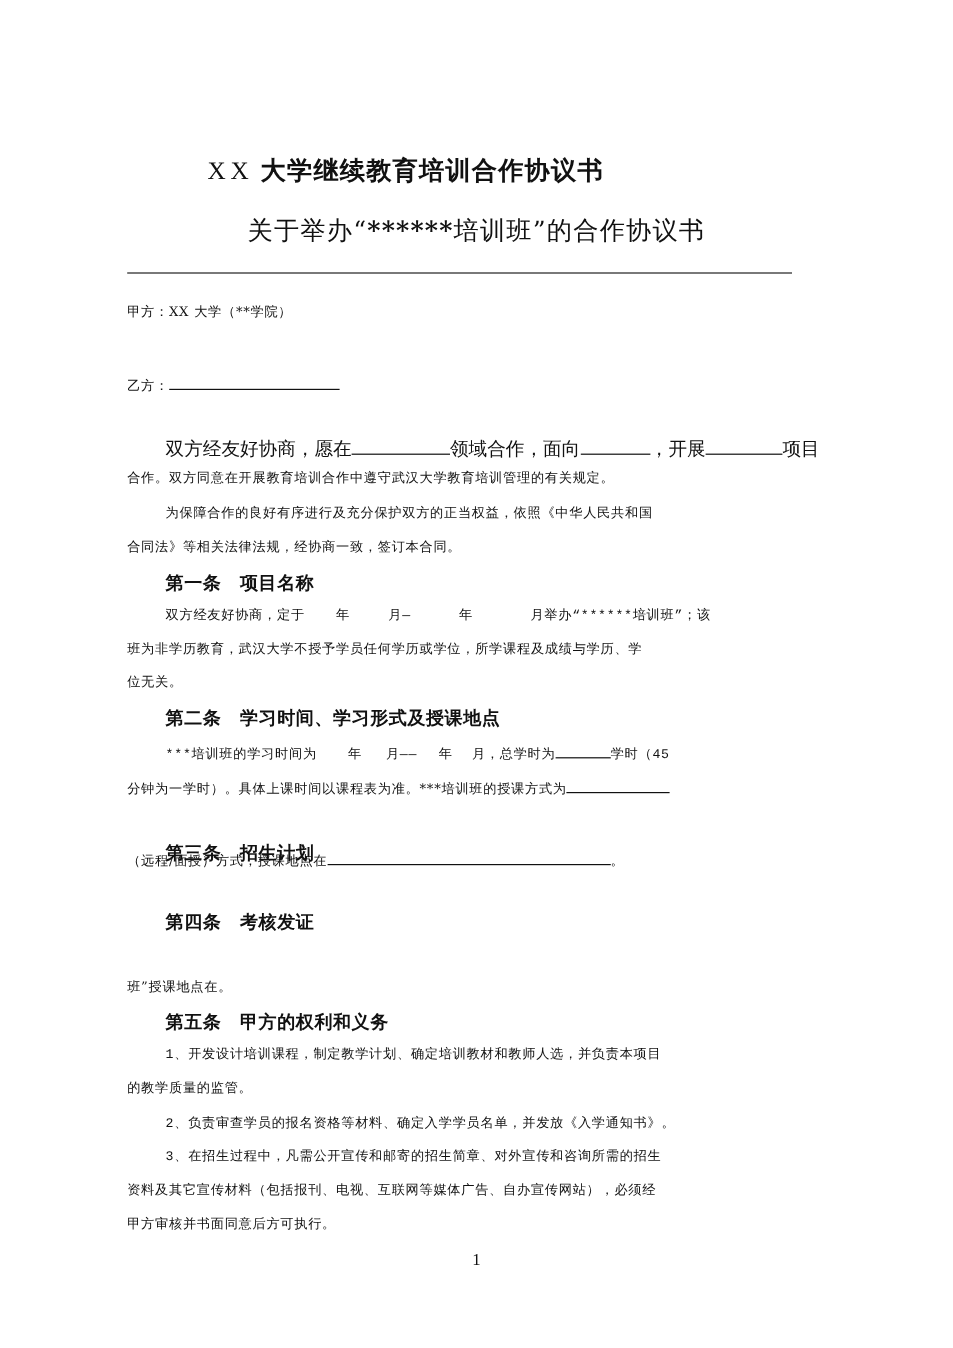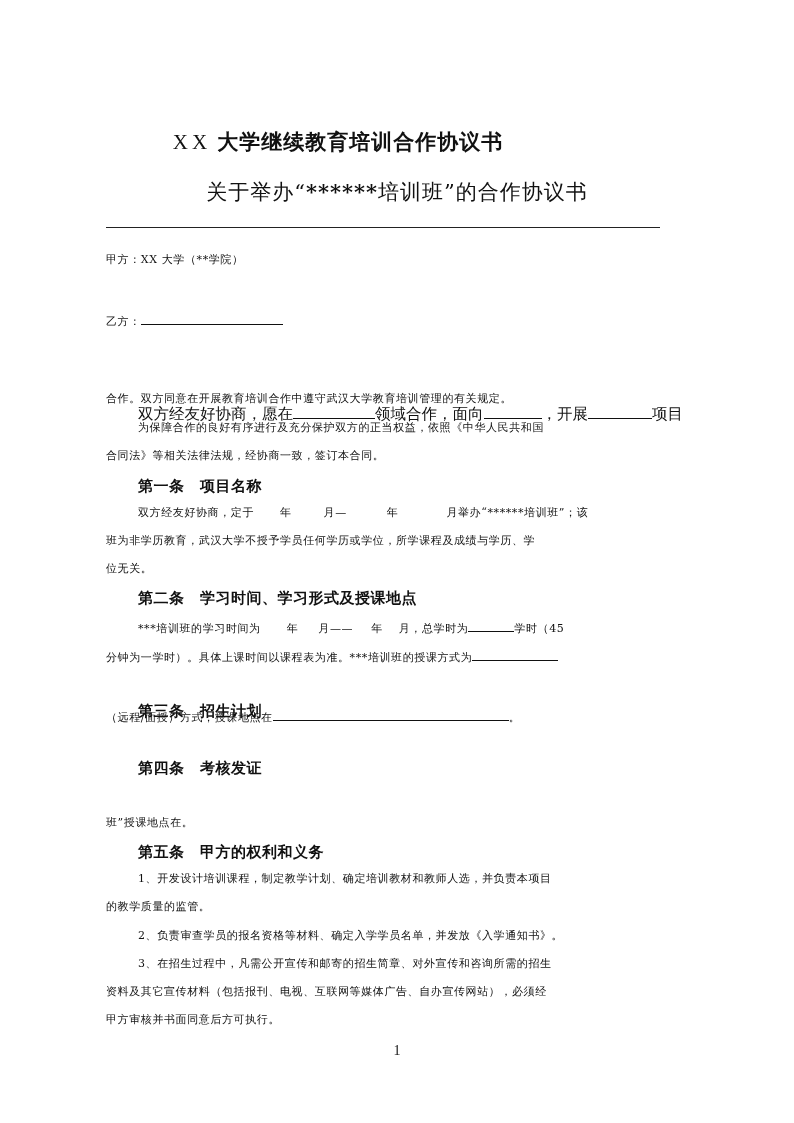--- a/index.html
+++ b/index.html
@@ -7,21 +7,21 @@
          font-family: "DejaVu Serif", "Liberation Serif", serif; color: #111; }
   .page { position: absolute; left: 0; top: 0; width: 794px; height: 1123px; background: #fff; }
   .title1 { position: absolute; top: 128px; left: 0; width: 676px; text-align: center;
             font-size: 21px; font-weight: bold; font-family: "DejaVu Sans", "Liberation Sans", sans-serif; letter-spacing: 1px; }
   .title1 .xx { font-family: "Liberation Serif", serif; font-weight: normal; letter-spacing: 4px; margin-right: 6px; }
   .title2 { position: absolute; top: 178px; left: 0; width: 794px; text-align: center;
             font-size: 21px; font-family: "DejaVu Serif", "Liberation Serif", serif; letter-spacing: 1px; }
   .title2 .stars { font-weight: bold; }
   .rule { position: absolute; top: 227px; left: 106px; width: 554px; height: 0; border-top: 1.5px solid #222; }
   .line { position: absolute; left: 106px; font-size: 11px; white-space: nowrap; letter-spacing: 0.6px; }
-  .indent { left: 138px; }
+  .indent { left: 138px; font-family: Liberation Mono, monospace; }
   .heading { font-family: "DejaVu Sans", "Liberation Sans", sans-serif; font-weight: bold; font-size: 15px; letter-spacing: 0.5px; }
   .blank { display: inline-block; border-bottom: 1.2px solid #111; height: 14px; vertical-align: baseline; }
   .gap { display: inline-block; }
   .pagenum { position: absolute; top: 1043px; left: 0; width: 794px; text-align: center; font-size: 14px;
              font-family: "Liberation Serif", serif; }
   .justify-line { position: absolute; left: 106px; width: 598px; font-size: 15.5px; white-space: nowrap;
                   display: flex; justify-content: space-between; }
 </style>
 </head>
 <body>
@@ -40,21 +40,21 @@
 
   <div class="line" style="top:252px;">
     <span>甲方：</span><span>XX 大学（**学院）</span>
   </div>
 
   <div class="line" style="top:310px;">
     <span>乙方：</span><span class="blank" style="width:142px;"></span>
   </div>
 
   <div class="justify-line" style="top:364px;">
-    <span style="padding-left:32px;margin-top:40px;"><span>双方经友好协商，愿在</span><span class="blank" style="width:82px;"></span><span>领域合作，面向</span><span class="blank" style="width:58px;"></span><span>，开展</span><span class="blank" style="width:64px;"></span><span>项目</span></span>
+    <span style="padding-left:32px;"><span>双方经友好协商，愿在</span><span class="blank" style="width:82px;"></span><span>领域合作，面向</span><span class="blank" style="width:58px;"></span><span>，开展</span><span class="blank" style="width:64px;"></span><span>项目</span></span>
   </div>
   <div class="line" style="top:391px;">合作。双方同意在开展教育培训合作中遵守武汉大学教育培训管理的有关规定。</div>
   <div class="line indent" style="top:420px;">为保障合作的良好有序进行及充分保护双方的正当权益，依照《中华人民共和国</div>
   <div class="line" style="top:448px;">合同法》等相关法律法规，经协商一致，签订本合同。</div>
 
   <div class="line indent heading" style="top:477px;">第一条　项目名称</div>
   <div class="line" style="top:533px;">班为非学历教育，武汉大学不授予学员任何学历或学位，所学课程及成绩与学历、学</div>
   <div class="line indent" style="top:505px;">
     <span>双方经友好协商，定于</span><span class="gap" style="width:26px;"></span><span>年</span><span class="gap" style="width:32px;"></span><span>月—</span><span class="gap" style="width:40px;"></span><span>年</span><span class="gap" style="width:48px;"></span><span>月举办“******培训班”；该</span>
   </div>

